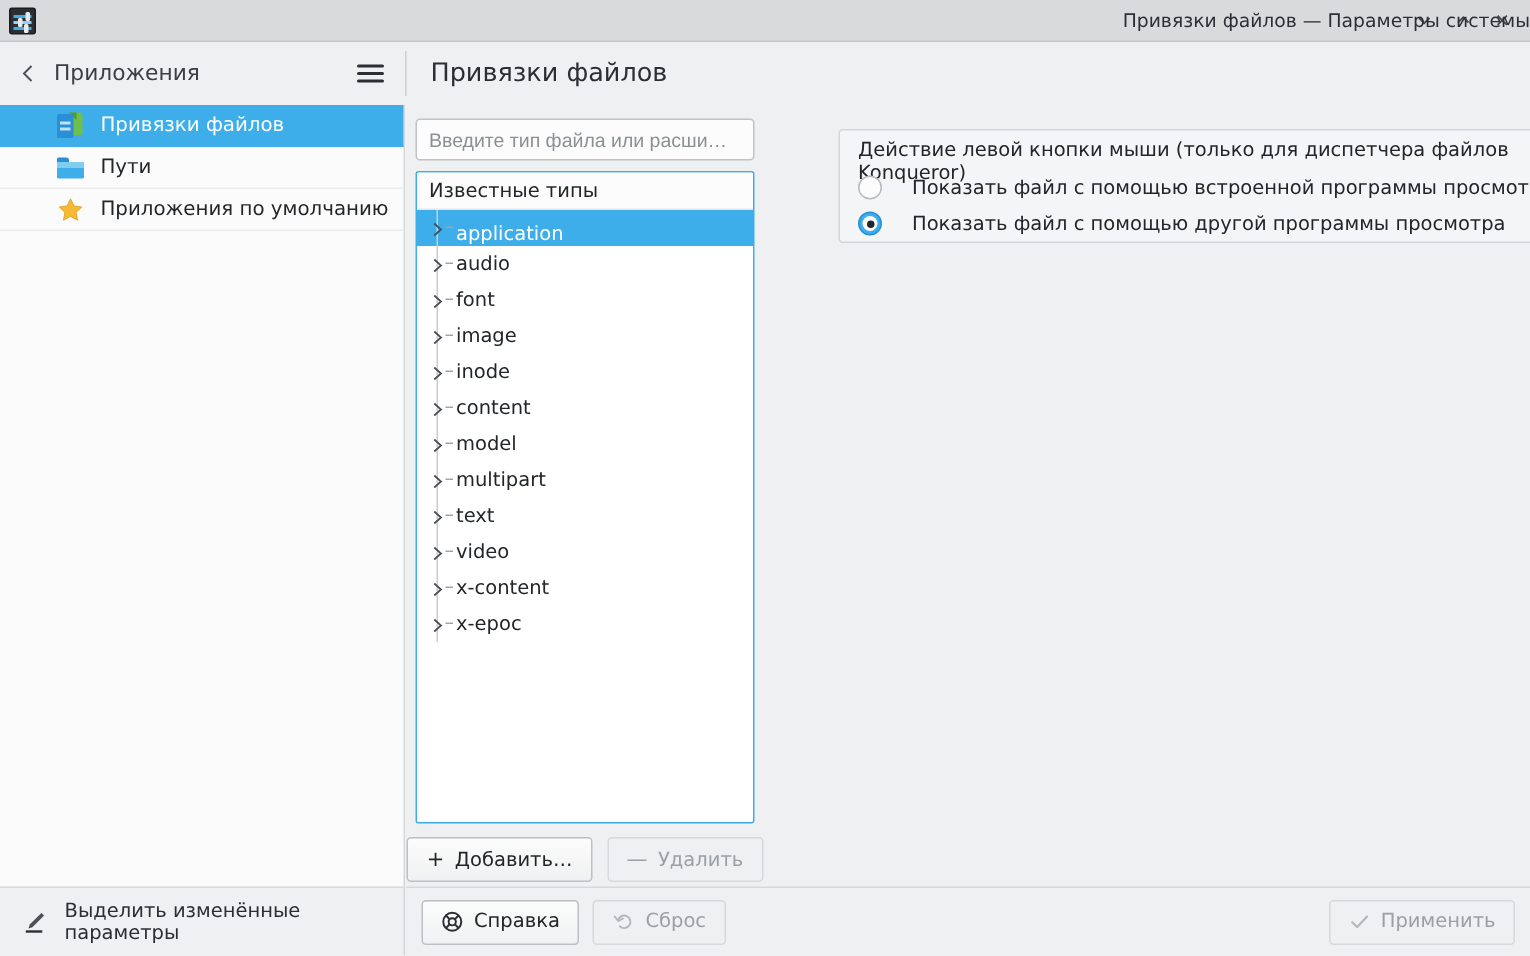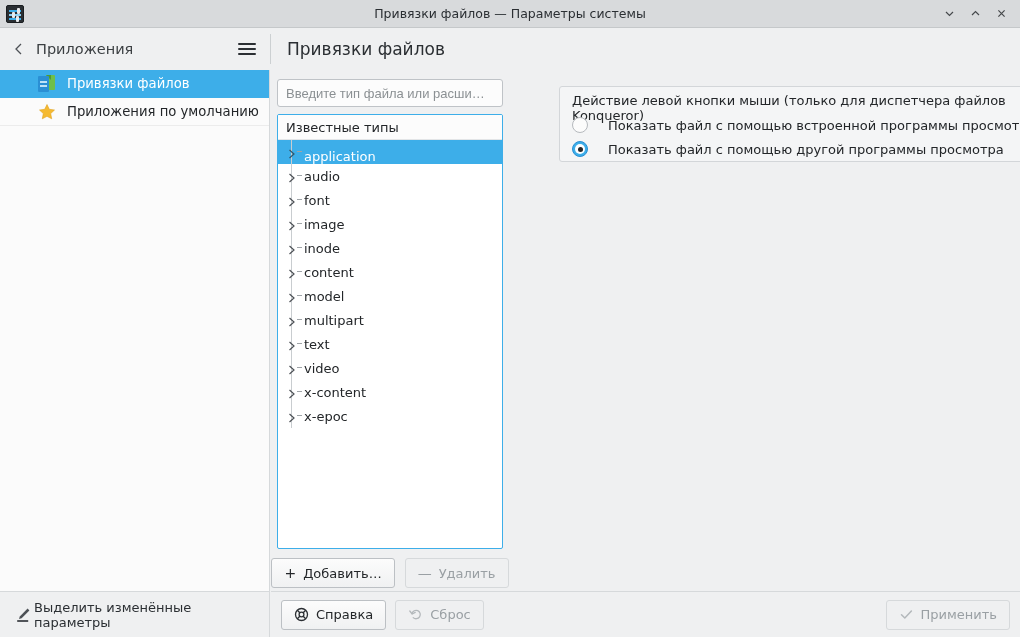--- a/index.html
+++ b/index.html
@@ -26,21 +26,21 @@
   }
   .app-icon i { position: absolute; display: block; height: 2px; background: #3daee9; left: 2px; right: 2px; }
   .app-icon i.r1 { top: 4px; }
   .app-icon i.r2 { top: 8px; background: #8ed2f5; }
   .app-icon i.r3 { top: 12px; }
   .app-icon b { position: absolute; width: 3px; height: 6px; background: #e8eaec; border-radius: 1px; }
   .app-icon b.k1 { top: 2px; left: 10px; }
   .app-icon b.k2 { top: 6px; left: 5px; }
   .app-icon b.k3 { top: 10px; left: 9px; }
   .title-text {
-    position: absolute; left: 0; right: 0; text-align: center;
+    position: absolute; left: 0; right: 0; text-align: right;
     font-size: 12.5px; color: #2b2f33; line-height: 28px; pointer-events: none;
   }
   .win-buttons { margin-left: auto; display: flex; align-items: center; padding-right: 6px; }
   .win-btn {
     width: 26px; height: 24px; display: flex; align-items: center; justify-content: center;
     color: #46494c;
   }
   .win-btn svg { display: block; }
 
   
@@ -90,21 +90,21 @@
   .ic-folder .body { position:absolute; left:0; top:5px; width:18px; height:11px; background:#3daee9; border-radius:1px; }
   .ic-folder .body:after { content:""; position:absolute; left:0; top:0; width:18px; height:4px; background:#7fcdf0; }
 
   
   .ic-star svg { display:block; }
 
   
   .statusbar-left {
     position: absolute; left: 0; top: 591px; width: 270px; height: 46px;
     background: #eff0f1; border-right: 1px solid #d6d9db; border-top: 1px solid #d6d9db;
-    display: flex; align-items: center; gap: 2px; padding-left: 14px;
+    display: flex; align-items: center; gap: 11px; padding-left: 14px;
   }
   .pen-icon { width: 18px; height: 18px; }
   .statusbar-left-label { font-size: 13px; color: #2b2f33; }
 
   
   .content {
     position: absolute; left: 271px; top: 70px; width: 740px; height: 521px;
     background: #eff0f1;
   }
 
@@ -259,20 +259,27 @@
 <div class="sidebar">
 
   <div class="side-item selected">
     <span class="side-icon ic-fileassoc">
       <span class="pg"></span>
         <span class="doc"></span>
     </span>
     <span>Привязки файлов</span>
   </div>
 
+  <div class="side-item">
+    <span class="side-icon ic-folder">
+      <span class="tab"></span>
+        <span class="body"></span>
+    </span>
+    <span>Пути</span>
+  </div>
 
   <div class="side-item">
     <span class="side-icon ic-star">
       <svg width="18" height="18" viewBox="0 0 18 18">
         <path d="M9 1.5 L11.3 6.3 L16.5 7 L12.7 10.6 L13.7 15.8 L9 13.3 L4.3 15.8 L5.3 10.6 L1.5 7 L6.7 6.3 Z" fill="#f5ba31" stroke="#e0a320" stroke-width="0.6"></path>
       </svg>
     </span>
     <span>Приложения по умолчанию</span>
   </div>
 

